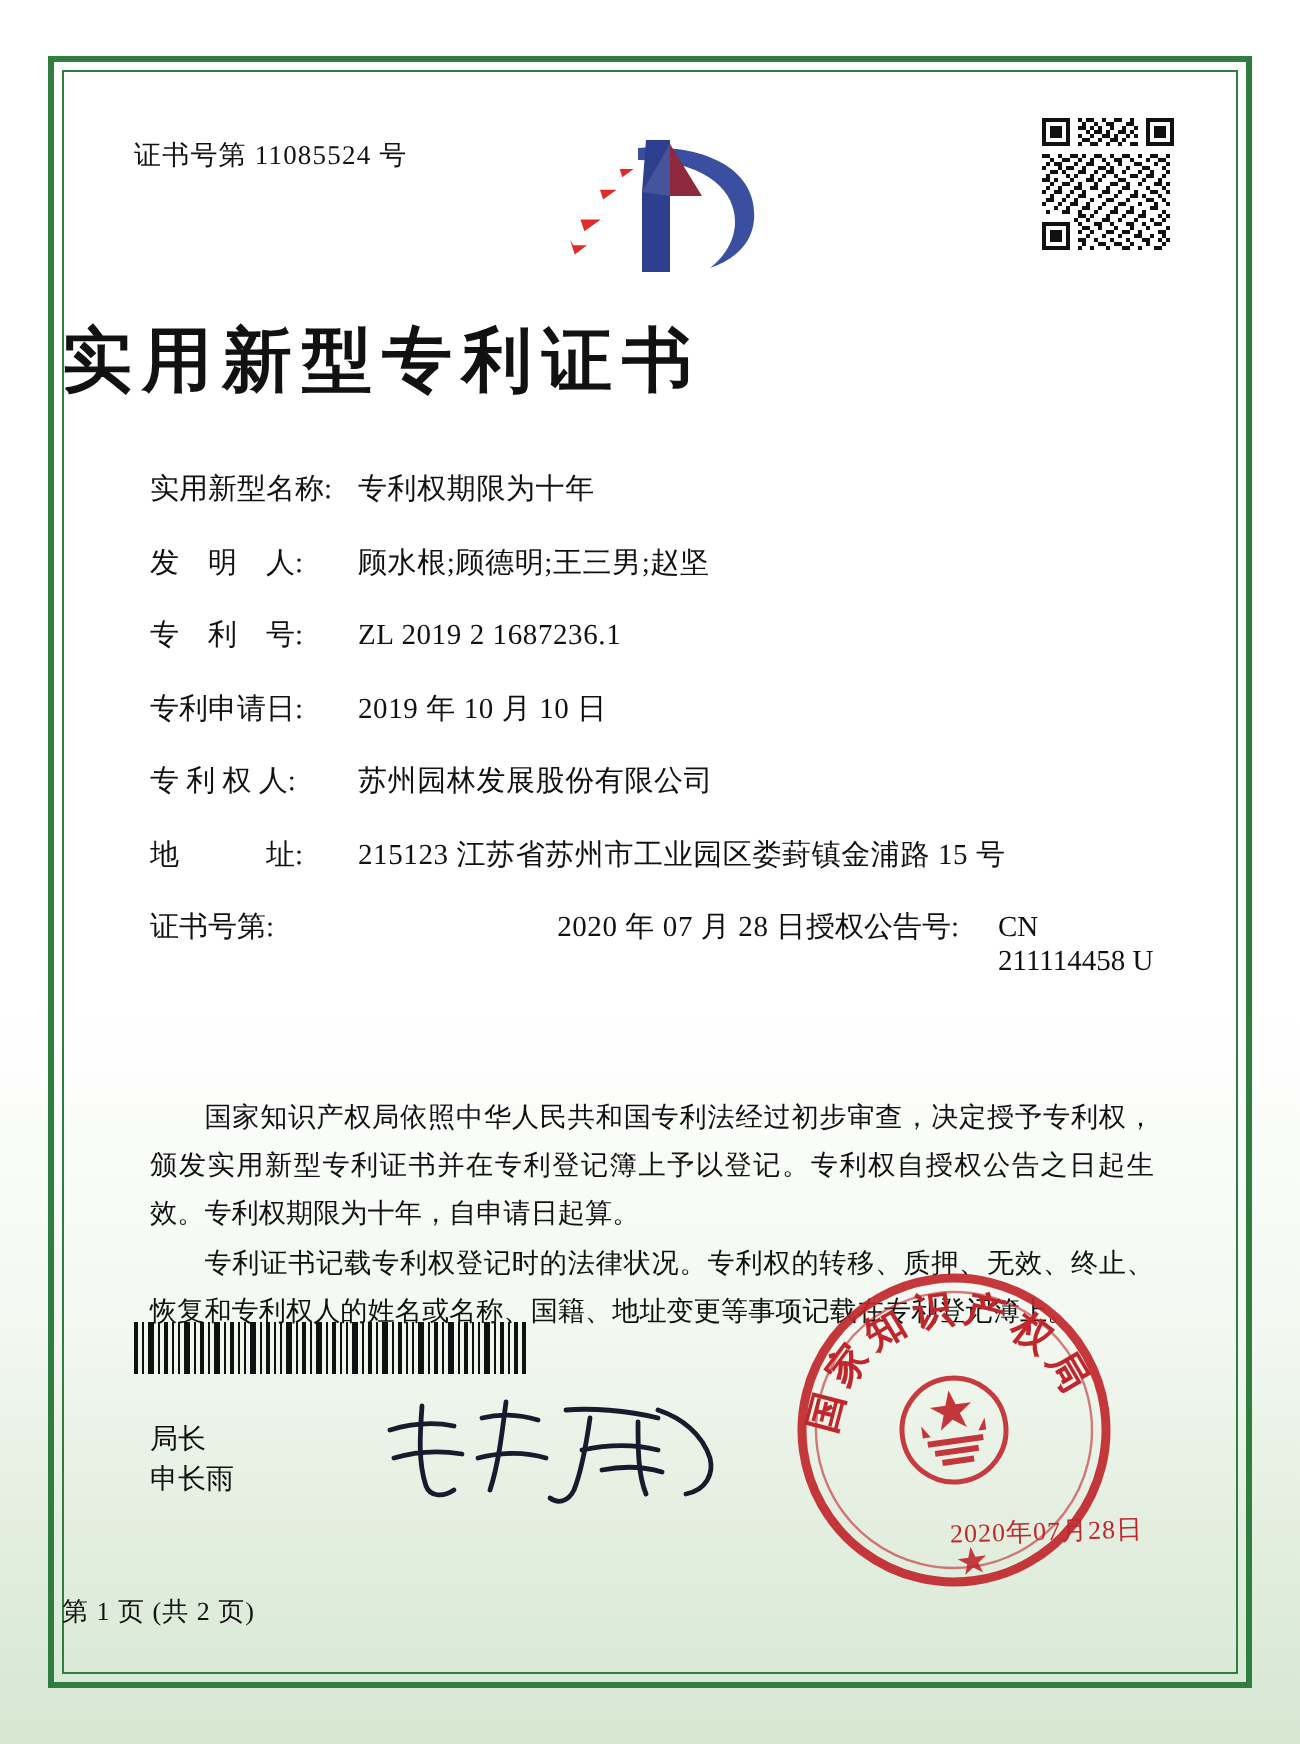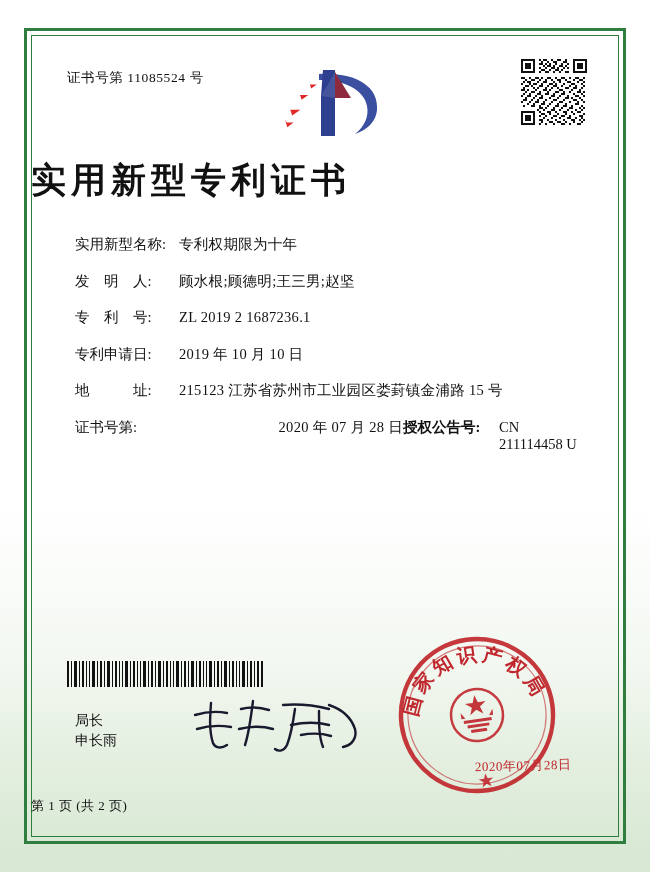--- a/index.html
+++ b/index.html
@@ -120,21 +120,20 @@
     letter-spacing: 0.3px;
   }
   .field-row.two-col .field-value {
     flex: 0 0 224px;
     text-align: right;
   }
   .field-label2 {
     width: 96px;
     flex: 0 0 96px;
     white-space: nowrap;
-    font-weight: bold;
   }
   .field-value2 {
     flex: 1;
   }
 
   .paragraphs {
     position: absolute;
     left: 44px;
     right: 42px;
     top: 512px;
@@ -488,31 +487,39 @@
       </div>
       <div class="field-row">
         <div class="field-label">专　利　号:</div>
         <div class="field-value">ZL 2019 2 1687236.1</div>
       </div>
       <div class="field-row">
         <div class="field-label">专利申请日:</div>
         <div class="field-value">2019 年 10 月 10 日</div>
       </div>
       <div class="field-row">
+        <div class="field-label">专 利 权 人:</div>
+        <div class="field-value">苏州园林发展股份有限公司</div>
+      </div>
+      <div class="field-row">
         <div class="field-label">地　　　址:</div>
         <div class="field-value">215123 江苏省苏州市工业园区娄葑镇金浦路 15 号</div>
       </div>
       <div class="field-row two-col">
         <div class="field-label">证书号第:</div>
         <div class="field-value">2020 年 07 月 28 日</div>
         <div class="field-label2">授权公告号:</div>
         <div class="field-value2">CN 211114458 U</div>
       </div>
     </div>
 
+    <div class="paragraphs">
+      <p>国家知识产权局依照中华人民共和国专利法经过初步审查，决定授予专利权，颁发实用新型专利证书并在专利登记簿上予以登记。专利权自授权公告之日起生效。专利权期限为十年，自申请日起算。</p>
+      <p>专利证书记载专利权登记时的法律状况。专利权的转移、质押、无效、终止、恢复和专利权人的姓名或名称、国籍、地址变更等事项记载在专利登记簿上。</p>
+    </div>
 
     <div class="barcode">
       <svg width="196" height="26" viewBox="0 0 196 26" shape-rendering="crispEdges">
         <rect width="196" height="26" fill="#ffffff" opacity="0"></rect>
         <g fill="#111111">
           <rect x="0" y="0" width="2" height="26"></rect>
             <rect x="4" y="0" width="1" height="26"></rect>
           <rect x="7" y="0" width="3" height="26"></rect>
             <rect x="12" y="0" width="1" height="26"></rect>
           <rect x="15" y="0" width="2" height="26"></rect>

